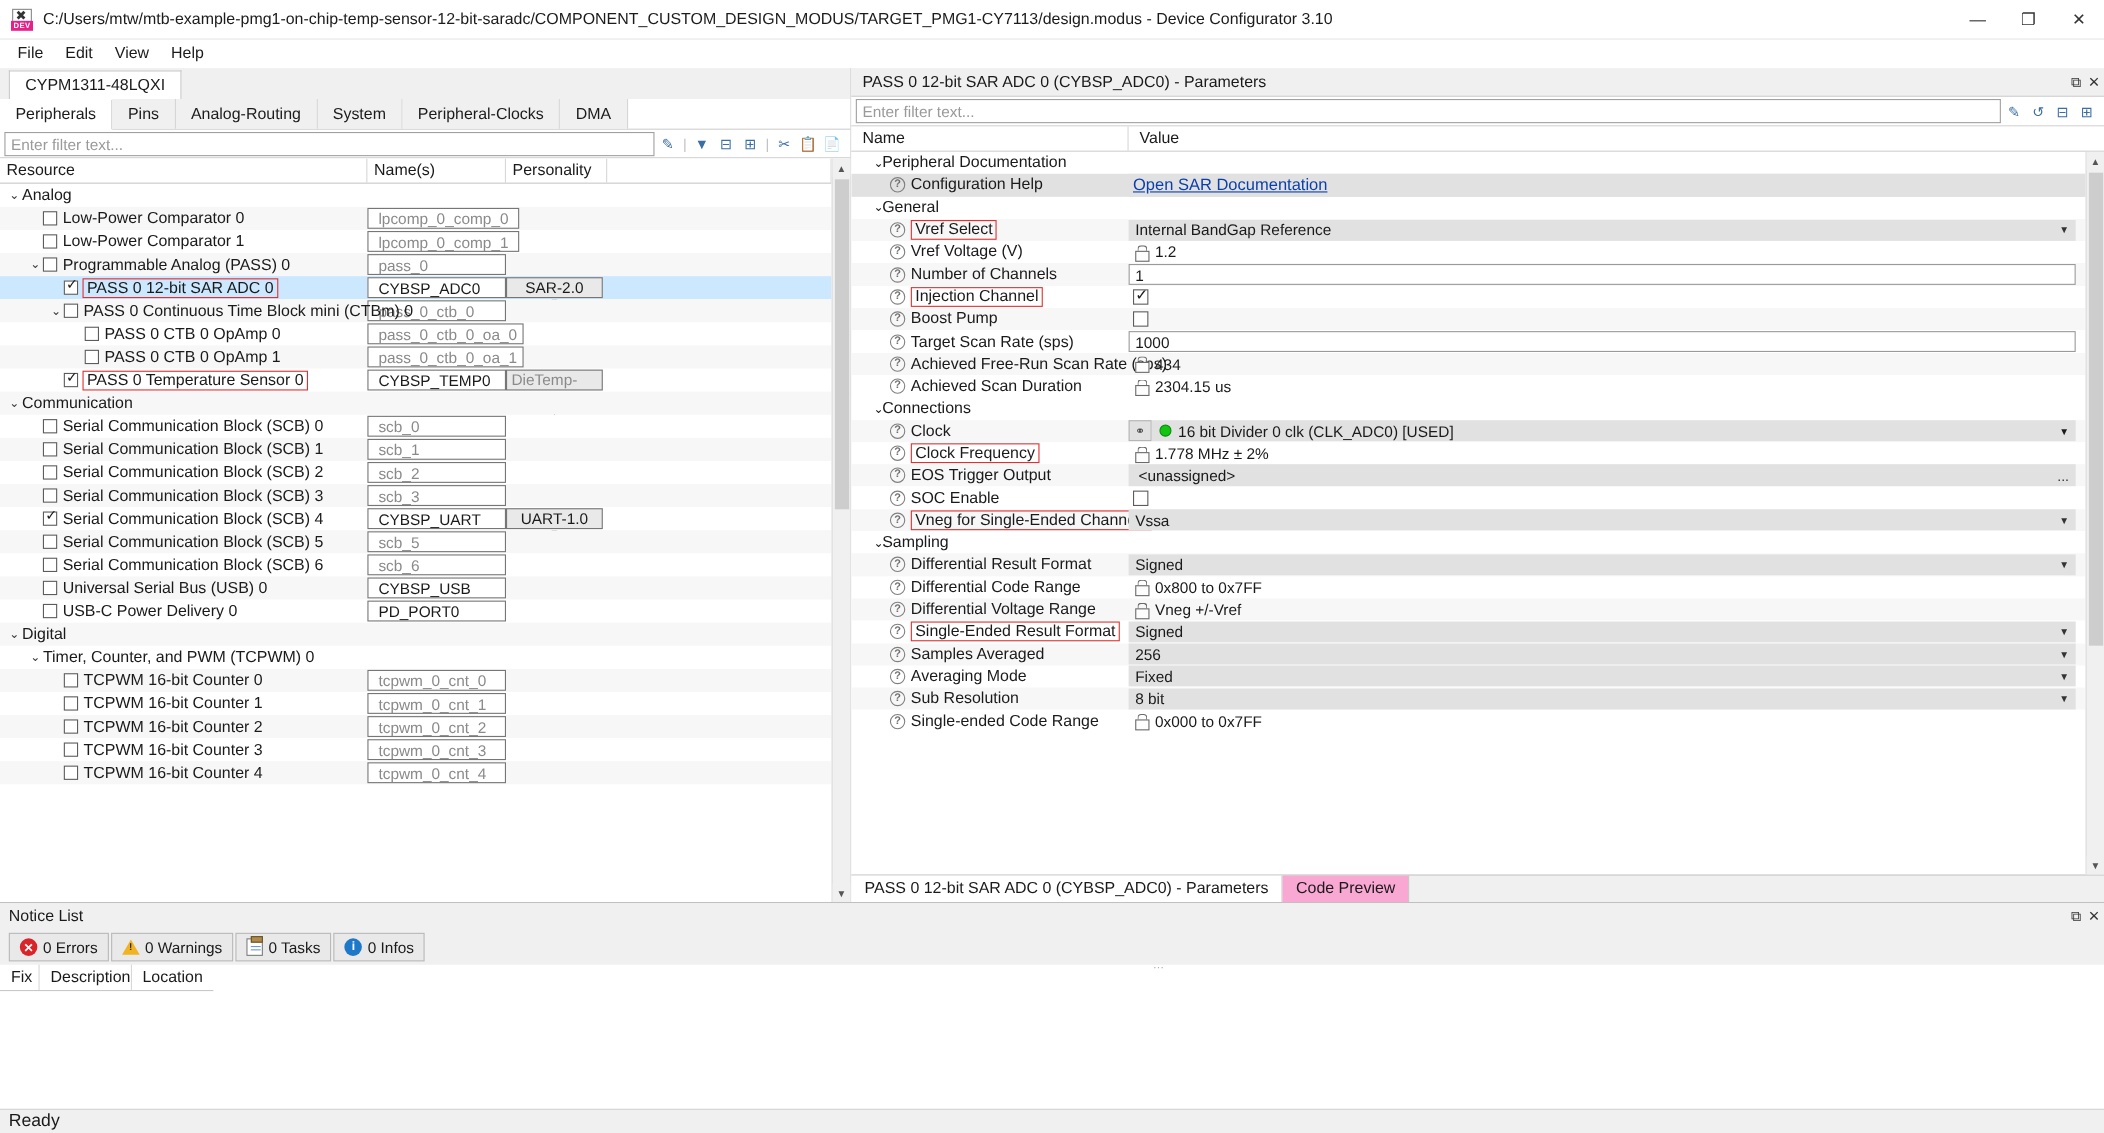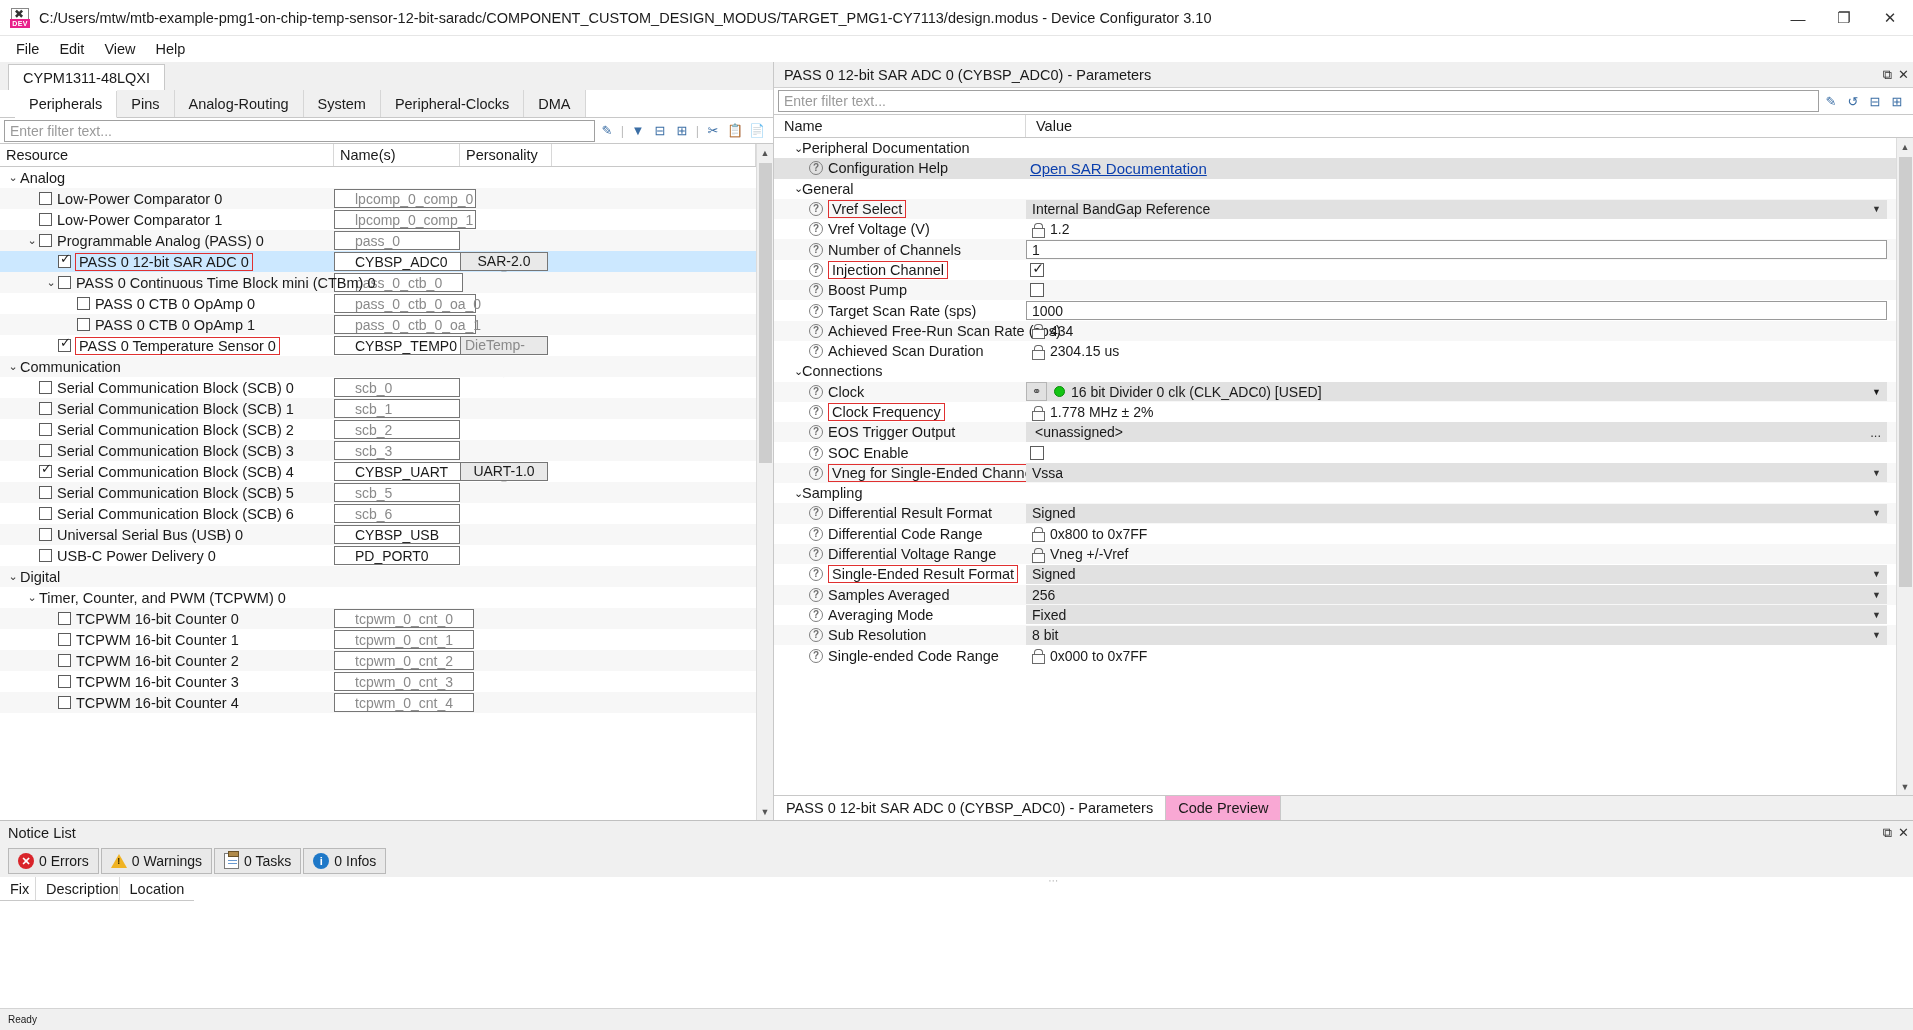--- a/index.html
+++ b/index.html
@@ -89,21 +89,21 @@
     display: flex; align-items: stretch;
     border-bottom: 1px solid #c8c8c8;
     padding-left: 0px;
   }
   .ptab {
     padding: 0 14px; display: flex; align-items: center;
     font-size: 14.5px; background: #f0f0f0;
     border-right: 1px solid #d6d6d6;
     color: #1b1b1b;
   }
-  .ptab.active { background: #ffffff; border-bottom: 1px solid #ffffff; position: relative; top: 1px; margin-left: 15px; }
+  .ptab.active { background: #ffffff; border-bottom: 1px solid #ffffff; position: relative; top: 1px; }
 
   #left-filter-row {
     height: 26px; background: #ffffff;
     display: flex; align-items: center;
     border-bottom: 1px solid #c8c8c8;
   }
   .filter-input {
     flex: 1 1 auto; height: 22px; margin: 2px 2px 2px 4px;
     border: 1px solid #a0a0a0; background: #fff;
     font-size: 14px; padding: 0 5px;
@@ -155,21 +155,21 @@
   .cbox.checked::after {
     content: "✓"; position: absolute; left: 0px; top: -4px;
     font-size: 13px; color: #1b1b1b; line-height: 14px; width: 13px; text-align:center;
   }
   .res-label { padding-right: 3px; }
   .res-label.boxed { border: 1px solid #e03030; padding: 0 3px; margin-left: -1px;}
   .grp-label { font-weight: normal; }
 
   .cell-box {
     border: 1px solid #767676; background: #fff; height: 19px;
-    width: 142px; display: flex; align-items: center; padding: 0 20px;
+    width: 142px; display: flex; align-items: center; padding: 0 9px;
     font-size: 14px;
   }
   .cell-box.dim { color: #8a8a8a; }
   .combo {
     border: 1px solid #767676; background: #e9e9e9; height: 19px;
     width: 88px; display: flex; align-items: center; padding: 0 4px;
     font-size: 14px; justify-content: space-between; flex-direction: column;
   }
   .combo.dis { color: #8a8a8a; background: #e9e9e9; }
   .combo .arr { font-size: 9px; color: #444; }
@@ -342,21 +342,21 @@
   #notice-grip {
     position: absolute; left: 50%; top: 1px; transform: translateX(-50%);
     width: 30px; height: 6px; color: #b0b0b0; font-size: 10px; text-align: center;
     line-height: 6px;
   }
 
   
   #statusbar {
     position: absolute; left: 0; right: 0; bottom: 0; height: 22px;
     background: #f0f0f0; border-top: 1px solid #d4d4d4;
-    display: flex; align-items: center; padding-left: 8px; font-size: 10px;
+    display: flex; align-items: center; padding-left: 8px; font-size: 16px;
   }
 </style>
 </head>
 <body>
 
 <div id="titlebar">
   <div id="app-icon">
     <div class="top"></div>
       <div class="xg">✖</div>
       <div class="bot">DEV</div>

